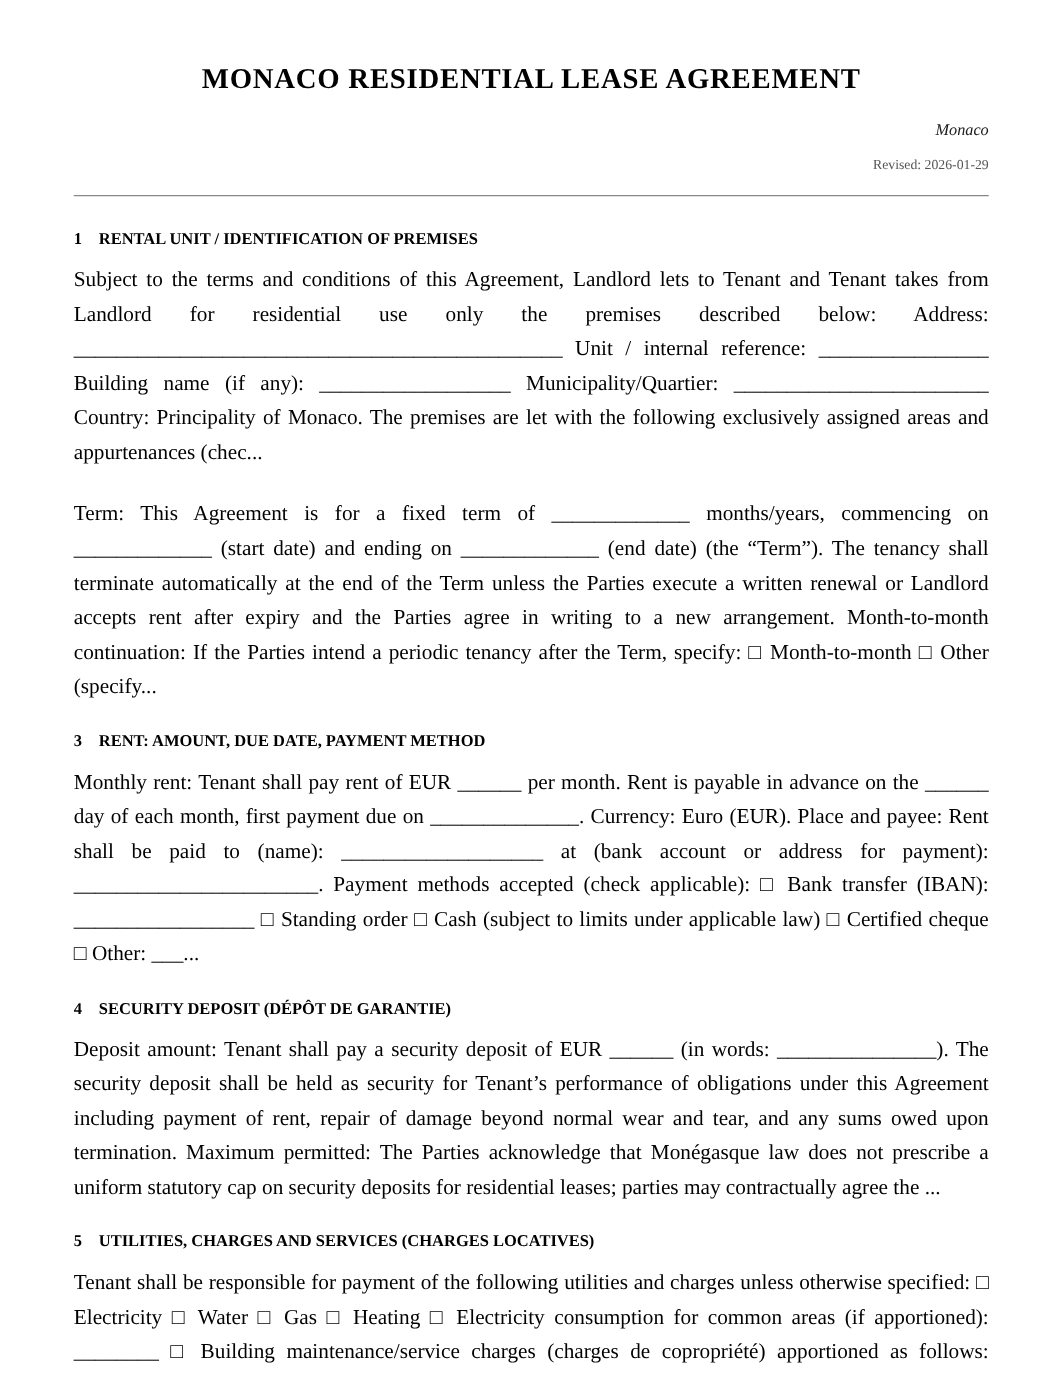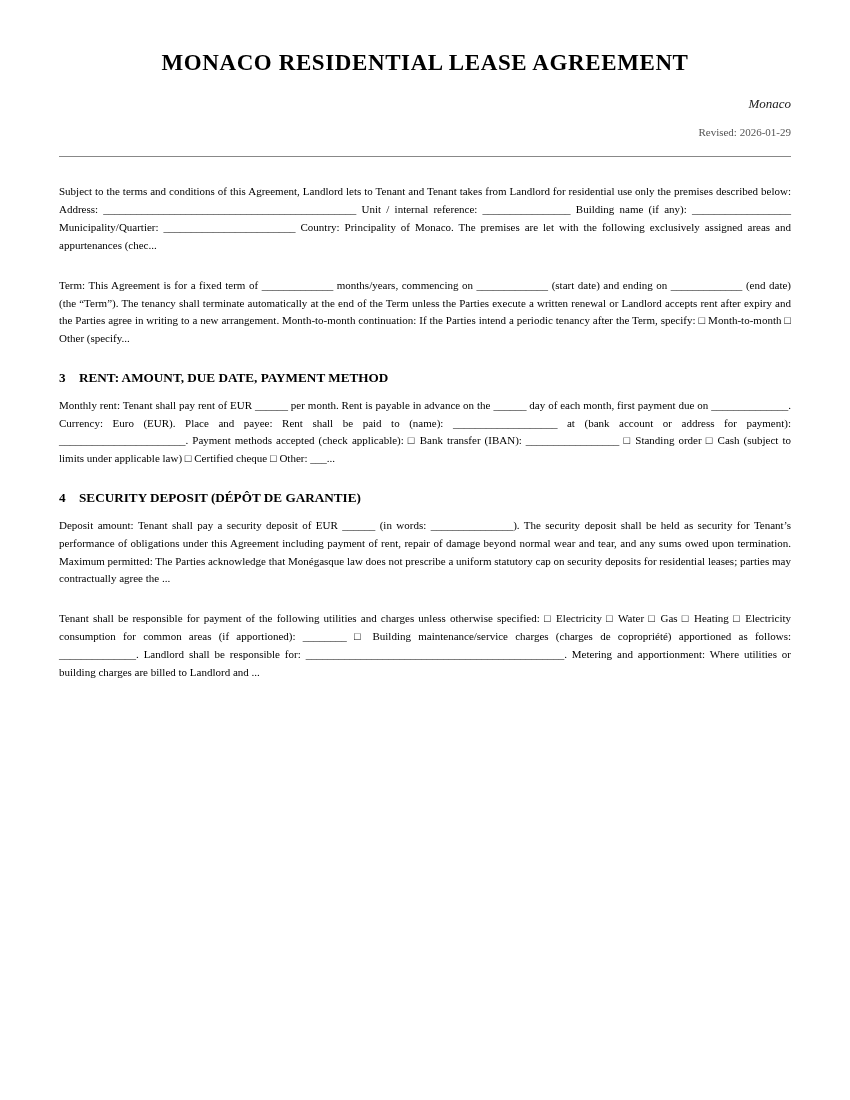--- a/index.html
+++ b/index.html
@@ -76,21 +76,21 @@
     font-weight: bold;
     margin: 0 0 11px 0;
     line-height: 1.2;
     white-space: nowrap;
   }
   .section-num {
     display: inline-block;
     min-width: 20px;
   }
   .section-body {
-    font-size: 11px;
+    font-size: 17px;
     line-height: 1.62;
     text-align: justify;
     text-justify: inter-word;
     margin: 0;
     hyphens: none;
   }
 </style>
 </head>
 <body>
 
@@ -100,32 +100,34 @@
     <h1 class="doc-title">MONACO RESIDENTIAL LEASE AGREEMENT</h1>
 
     <div class="doc-subtitle">Monaco</div>
 
     <div class="doc-revised">Revised: 2026-01-29</div>
 
     <hr class="header-rule">
 
     <div id="sections-container">
         <div class="section">
+          <div class="section-heading"><span class="section-num">1</span><span>RENTAL UNIT / IDENTIFICATION OF PREMISES</span></div>
           <p class="section-body">Subject to the terms and conditions of this Agreement, Landlord lets to Tenant and Tenant takes from Landlord for residential use only the premises described below: Address: ______________________________________________ Unit / internal reference: ________________ Building name (if any): __________________ Municipality/Quartier: ________________________ Country: Principality of Monaco. The premises are let with the following exclusively assigned areas and appurtenances (chec...</p>
         </div>
         <div class="section">
           <p class="section-body">Term: This Agreement is for a fixed term of _____________ months/years, commencing on _____________ (start date) and ending on _____________ (end date) (the “Term”). The tenancy shall terminate automatically at the end of the Term unless the Parties execute a written renewal or Landlord accepts rent after expiry and the Parties agree in writing to a new arrangement. Month-to-month continuation: If the Parties intend a periodic tenancy after the Term, specify: □ Month-to-month □ Other (specify...</p>
         </div>
         <div class="section">
           <div class="section-heading"><span class="section-num">3</span><span>RENT: AMOUNT, DUE DATE, PAYMENT METHOD</span></div>
           <p class="section-body">Monthly rent: Tenant shall pay rent of EUR ______ per month. Rent is payable in advance on the ______ day of each month, first payment due on ______________. Currency: Euro (EUR). Place and payee: Rent shall be paid to (name): ___________________ at (bank account or address for payment): _______________________. Payment methods accepted (check applicable): □ Bank transfer (IBAN): _________________ □ Standing order □ Cash (subject to limits under applicable law) □ Certified cheque □ Other: ___...</p>
         </div>
         <div class="section">
           <div class="section-heading"><span class="section-num">4</span><span>SECURITY DEPOSIT (DÉPÔT DE GARANTIE)</span></div>
           <p class="section-body">Deposit amount: Tenant shall pay a security deposit of EUR ______ (in words: _______________). The security deposit shall be held as security for Tenant’s performance of obligations under this Agreement including payment of rent, repair of damage beyond normal wear and tear, and any sums owed upon termination. Maximum permitted: The Parties acknowledge that Monégasque law does not prescribe a uniform statutory cap on security deposits for residential leases; parties may contractually agree the ...</p>
         </div>
         <div class="section">
+          <div class="section-heading"><span class="section-num">5</span><span>UTILITIES, CHARGES AND SERVICES (CHARGES LOCATIVES)</span></div>
           <p class="section-body">Tenant shall be responsible for payment of the following utilities and charges unless otherwise specified: □ Electricity □ Water □ Gas □ Heating □ Electricity consumption for common areas (if apportioned): ________ □ Building maintenance/service charges (charges de copropriété) apportioned as follows: ______________. Landlord shall be responsible for: _______________________________________________. Metering and apportionment: Where utilities or building charges are billed to Landlord and ...</p>
         </div>
       </div>
 
   </div>
 </div>
 
 </body></html>

